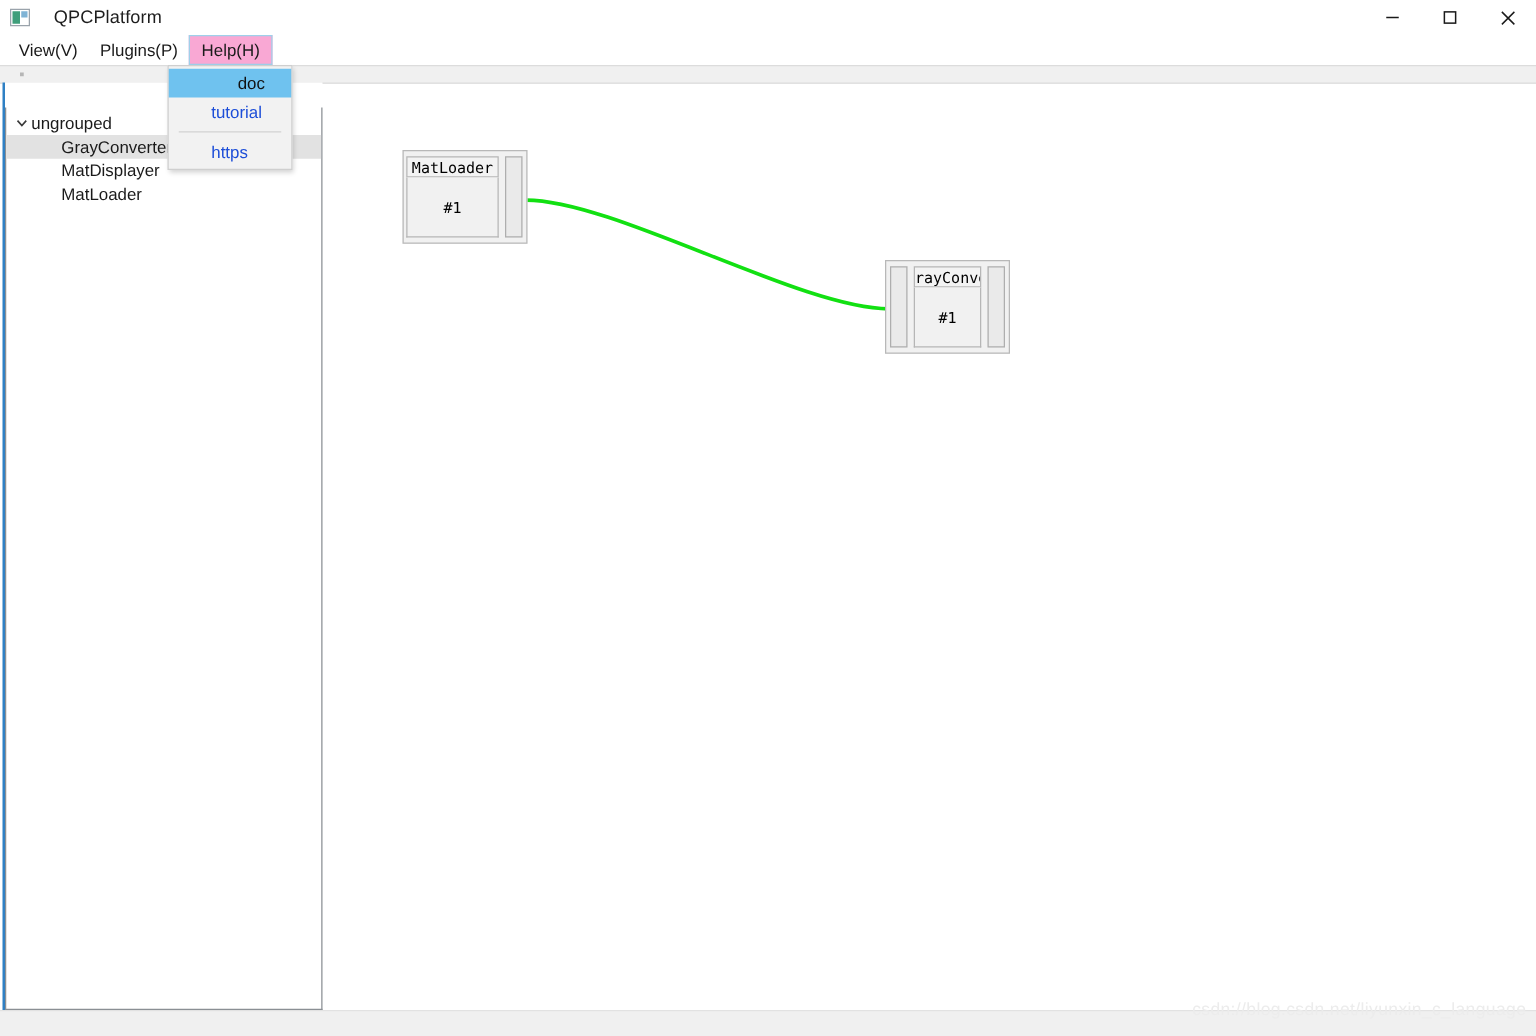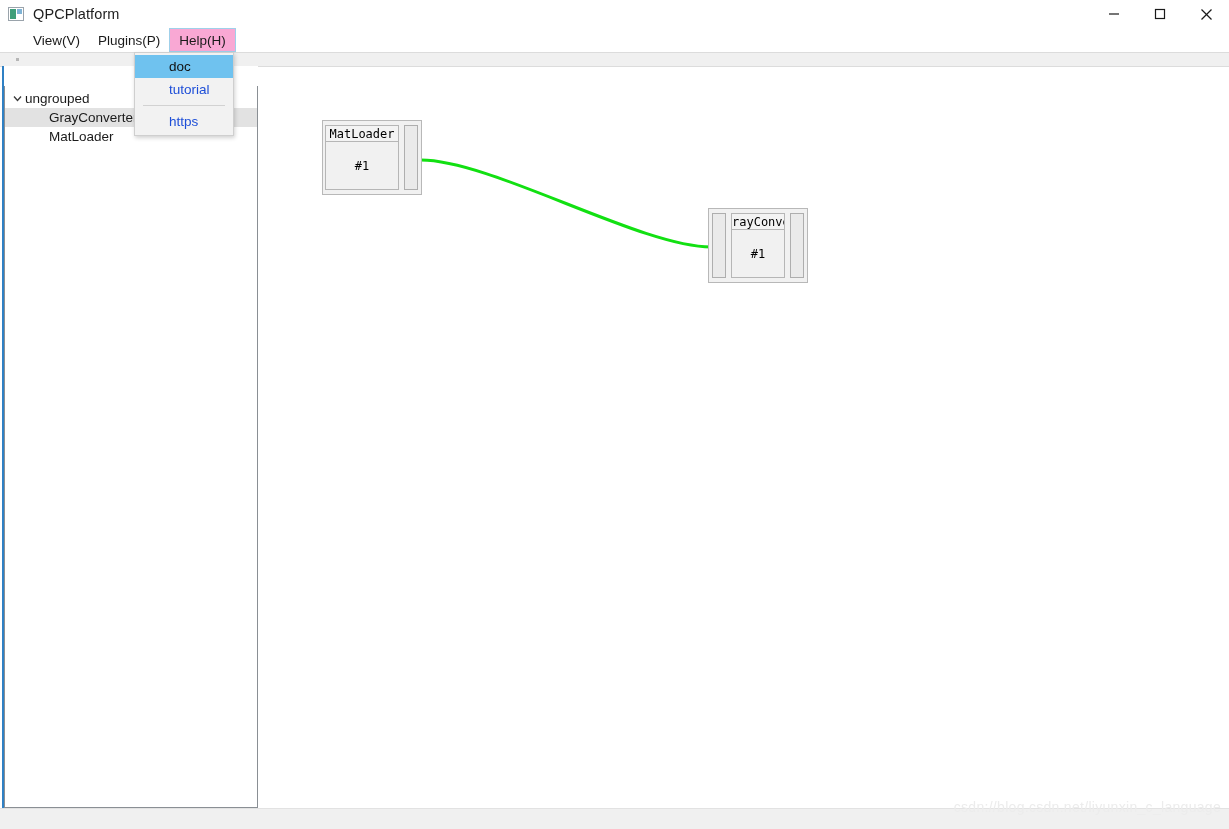--- a/index.html
+++ b/index.html
@@ -39,21 +39,21 @@
     width: 6px; height: 10px;
     background: #3f9e7a;
   }
   #app-icon .sq-b {
     position: absolute;
     left: 8px; top: 1px;
     width: 5px; height: 5px;
     background: #7fb3d5;
   }
   #app-title {
-    margin-left: 9px;
+    margin-left: 19px;
     font-size: 14.5px;
     color: #1d1d1d;
     letter-spacing: .1px;
   }
   #window-controls {
     position: absolute;
     right: 0; top: 0;
     height: 28px;
     display: flex;
   }
@@ -67,21 +67,21 @@
   .wctl svg { display: block; }
 
   
   #menubar {
     position: absolute;
     left: 0; top: 28px;
     width: 1229px; height: 24px;
     background: #ffffff;
     display: flex;
     align-items: stretch;
-    padding-left: 24px;
+    padding-left: 6px;
     box-sizing: border-box;
   }
   .menu-item {
     display: flex;
     align-items: center;
     padding: 0 9px;
     font-size: 13.5px;
     color: #1a1a1a;
     cursor: default;
     white-space: nowrap;
@@ -272,20 +272,21 @@
     line-height: 23px;
     padding-left: 34px;
     font-size: 13.5px;
     color: #1d4ed8;
     cursor: default;
     white-space: nowrap;
   }
   .dd-item.highlight {
     background: #6fc2ef;
     color: #111111;
+    text-align: center;
   }
   .dd-sep {
     height: 1px;
     background: #d2d2d2;
     margin: 4px 8px;
   }
 
   
   #statusbar {
     position: absolute;
@@ -359,20 +360,23 @@
           <polyline points="2,3.5 5.5,7.5 9,3.5" fill="none" stroke="#3a3a3a" stroke-width="1.3"></polyline>
         </svg>
       </span>
       <span>ungrouped</span>
     </div>
 
     <div class="tree-row leaf hovered">
       <span>GrayConverter</span>
     </div>
     <div class="tree-row leaf">
+      <span>MatDisplayer</span>
+    </div>
+    <div class="tree-row leaf">
       <span>MatLoader</span>
     </div>
   </div>
 </div>
 
 <div id="canvas">
 
   <svg id="canvas-svg" width="969" height="740">
     <path id="wire-1" fill="none" stroke="#12e012" stroke-width="3" stroke-linecap="round" d="M 161 92 C 231 92, 381 179, 451 179"></path>
   </svg>

